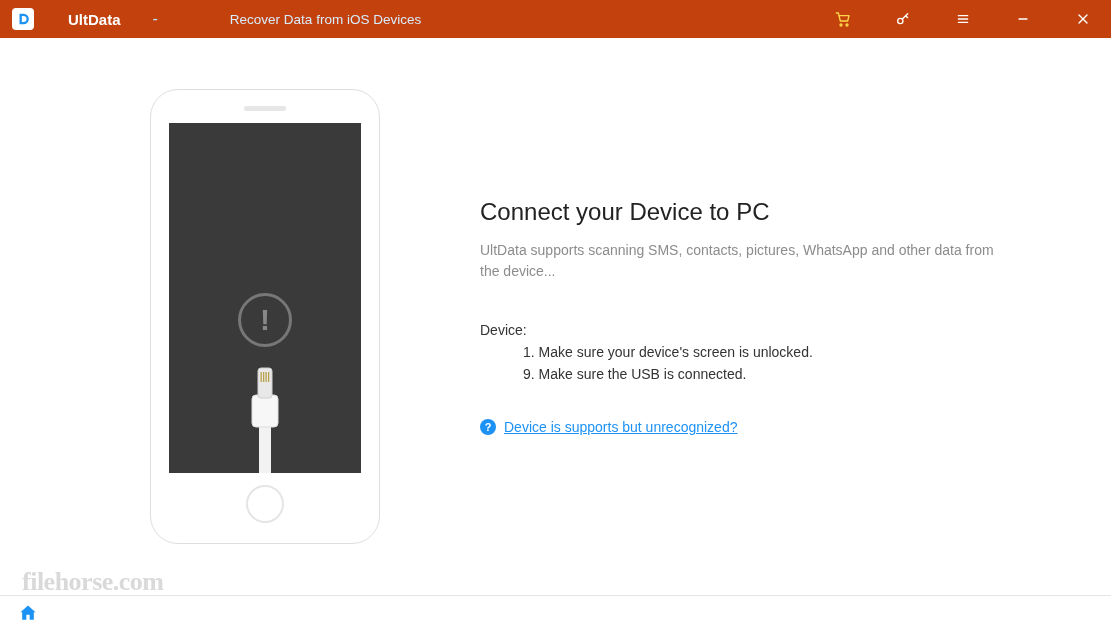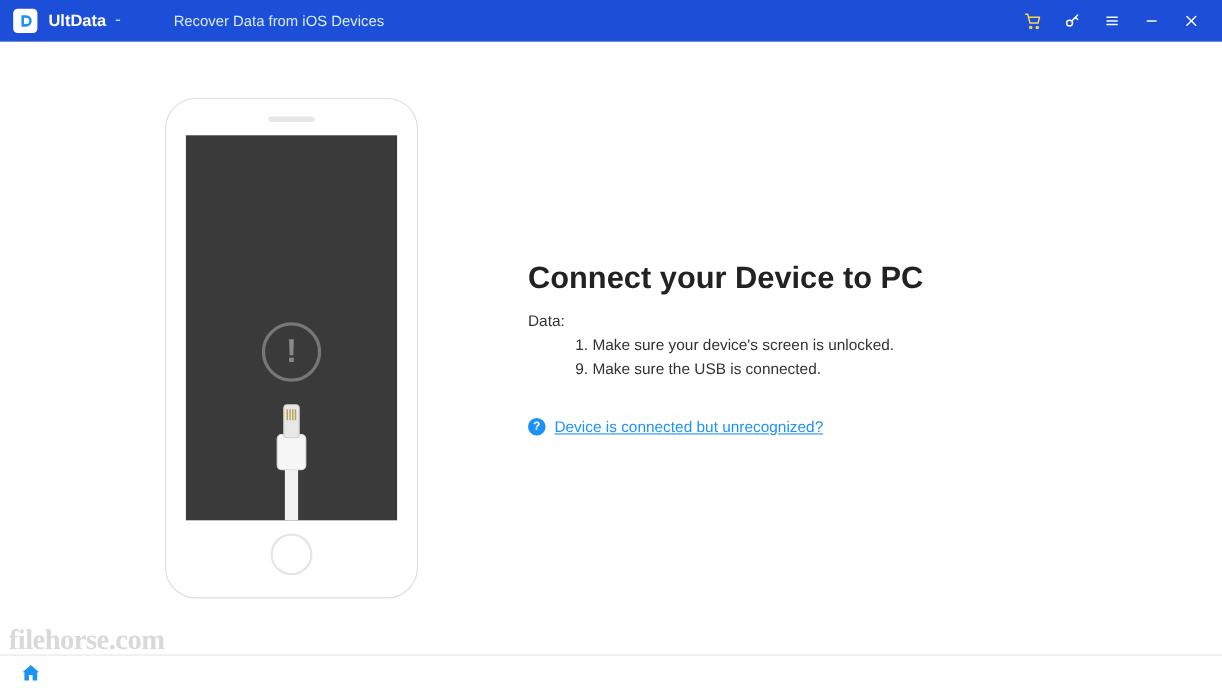--- a/index.html
+++ b/index.html
@@ -6,26 +6,27 @@
   body {
     font-family: "Segoe UI", Arial, sans-serif;
     background: #fff;
     width: 1111px;
     height: 633px;
     overflow: hidden;
     position: relative;
   }
   
   .titlebar {
-    background: #1d4ed8;
+    background: #c2410c;
     height: 38px;
     display: flex;
     align-items: center;
     padding: 0 10px 0 12px;
     color: #fff;
+    gap: 24px;
   }
   .app-logo {
     width: 22px; height: 22px;
     background: #fff;
     border-radius: 4px;
     display: flex; align-items: center; justify-content: center;
     margin-right: 10px;
   }
   .app-logo svg { width: 14px; height: 14px; }
   .app-name { font-weight: 600; font-size: 15px; }
@@ -92,21 +93,21 @@
     border: 2px solid #e5e5e5;
     border-radius: 50%;
     margin-top: 12px;
   }
   
   .info {
     max-width: 520px;
     color: #333;
   }
   .info h1 {
-    font-size: 28px; font-weight: 700; color: #222;
+    font-size: 24px; font-weight: 400; color: #222;
     margin-bottom: 14px;
   }
   .info .desc {
     color: #8c8c8c; font-size: 14px; line-height: 1.5;
     margin-bottom: 40px;
   }
   .info .notes-title {
     font-size: 14px; color: #333; margin-bottom: 4px;
   }
   .info .note-line {
@@ -133,21 +134,21 @@
     height: 38px;
     border-top: 1px solid #e5e5e5;
     display: flex; align-items: center;
     padding-left: 18px;
     background: #fff;
   }
   .bottombar svg { width: 20px; height: 20px; }
   
   .watermark {
     position: absolute;
-    left: 8px; bottom: 36px;
+    left: 22px; bottom: 36px;
     font-family: "Comic Sans MS", "Segoe Script", cursive;
     font-size: 26px; font-weight: 700;
     color: #d9d9d9;
     text-shadow: 0 0 2px #fff, 0 0 2px #fff;
     letter-spacing: -0.5px;
     pointer-events: none;
   }
 </style>
 </head>
 <body>
@@ -217,26 +218,27 @@
           <rect x="30.5" y="9" width="1.3" height="10" fill="#b8a24a"></rect>
           <rect x="33" y="9" width="1.3" height="10" fill="#b8a24a"></rect>
         </svg>
       </div>
     </div>
     <div class="home-btn"></div>
   </div>
 
   <div class="info">
     <h1>Connect your Device to PC</h1>
-    <p class="notes-title">Data:</p>
+    <p class="desc">UltData supports scanning SMS, contacts, pictures, WhatsApp and other data from the device...</p>
+    <p class="notes-title">Device:</p>
     <p class="note-line">1. Make sure your device's screen is unlocked.</p>
     <p class="note-line">9. Make sure the USB is connected.</p>
     <div class="help-link">
       <div class="q">?</div>
-      <a>Device is connected but unrecognized?</a>
+      <a>Device is supports but unrecognized?</a>
     </div>
   </div>
 
 </div>
 
 <div class="watermark">filehorse.com</div>
 
 <div class="bottombar">
   <div style="cursor:pointer;">
     <svg viewBox="0 0 24 24" fill="#1d92f5">

